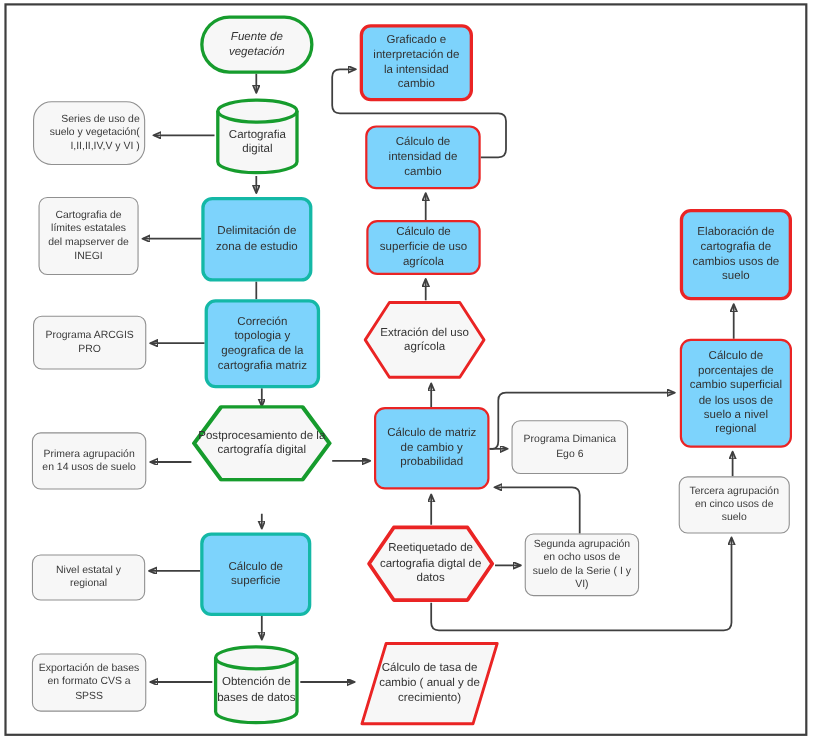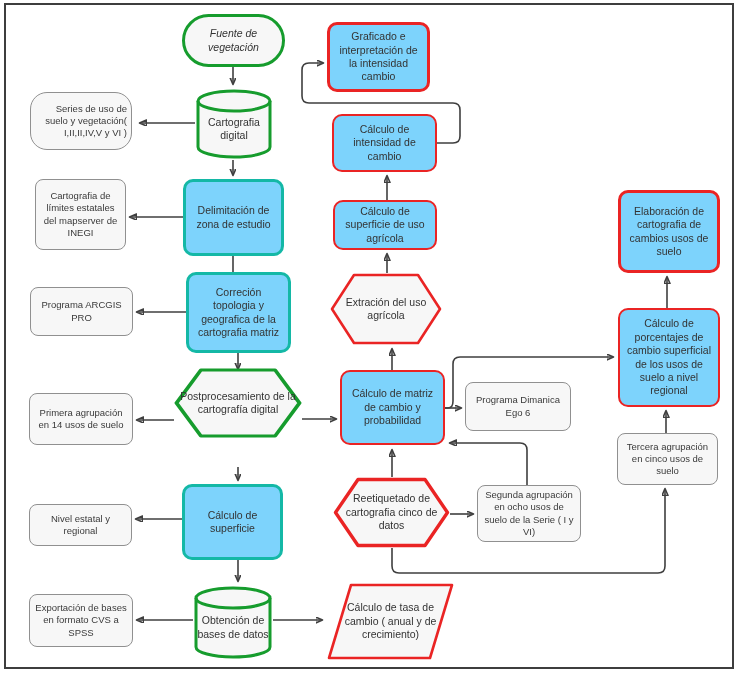--- a/index.html
+++ b/index.html
@@ -132,21 +132,21 @@
     </svg>
     <span>Extración del uso agrícola</span>
   </div>
   <div class="node rect red-rect" style="left:340px;top:370px;width:105px;height:75px;">
     <span>Cálculo de matriz de cambio y probabilidad</span>
   </div>
   <div class="node shape-node" style="left:333px;top:477px;width:117px;height:71px;">
     <svg viewBox="0 0 117 71" preserveAspectRatio="none">
       <polygon points="25,2.5 92,2.5 114.5,35.5 92,68.5 25,68.5 2.5,35.5" fill="#f7f7f7" stroke="#ea2424" stroke-width="3.4" stroke-linejoin="round"></polygon>
     </svg>
-    <span>Reetiquetado de cartografia cinco de datos</span>
+    <span>Reetiquetado de cartografia digtal de datos</span>
   </div>
   <div class="node shape-node" style="left:327px;top:583px;width:127px;height:77px;">
     <svg viewBox="0 0 127 77" preserveAspectRatio="none">
       <polygon points="24,2 125,2 103,75 2,75" fill="#f7f7f7" stroke="#ea2424" stroke-width="2.6" stroke-linejoin="round"></polygon>
     </svg>
     <span>Cálculo de tasa de cambio ( anual y de crecimiento)</span>
   </div>
 
   <div class="node gray" style="left:465px;top:382px;width:106px;height:49px;">
     <span>Programa Dimanica Ego 6</span>

